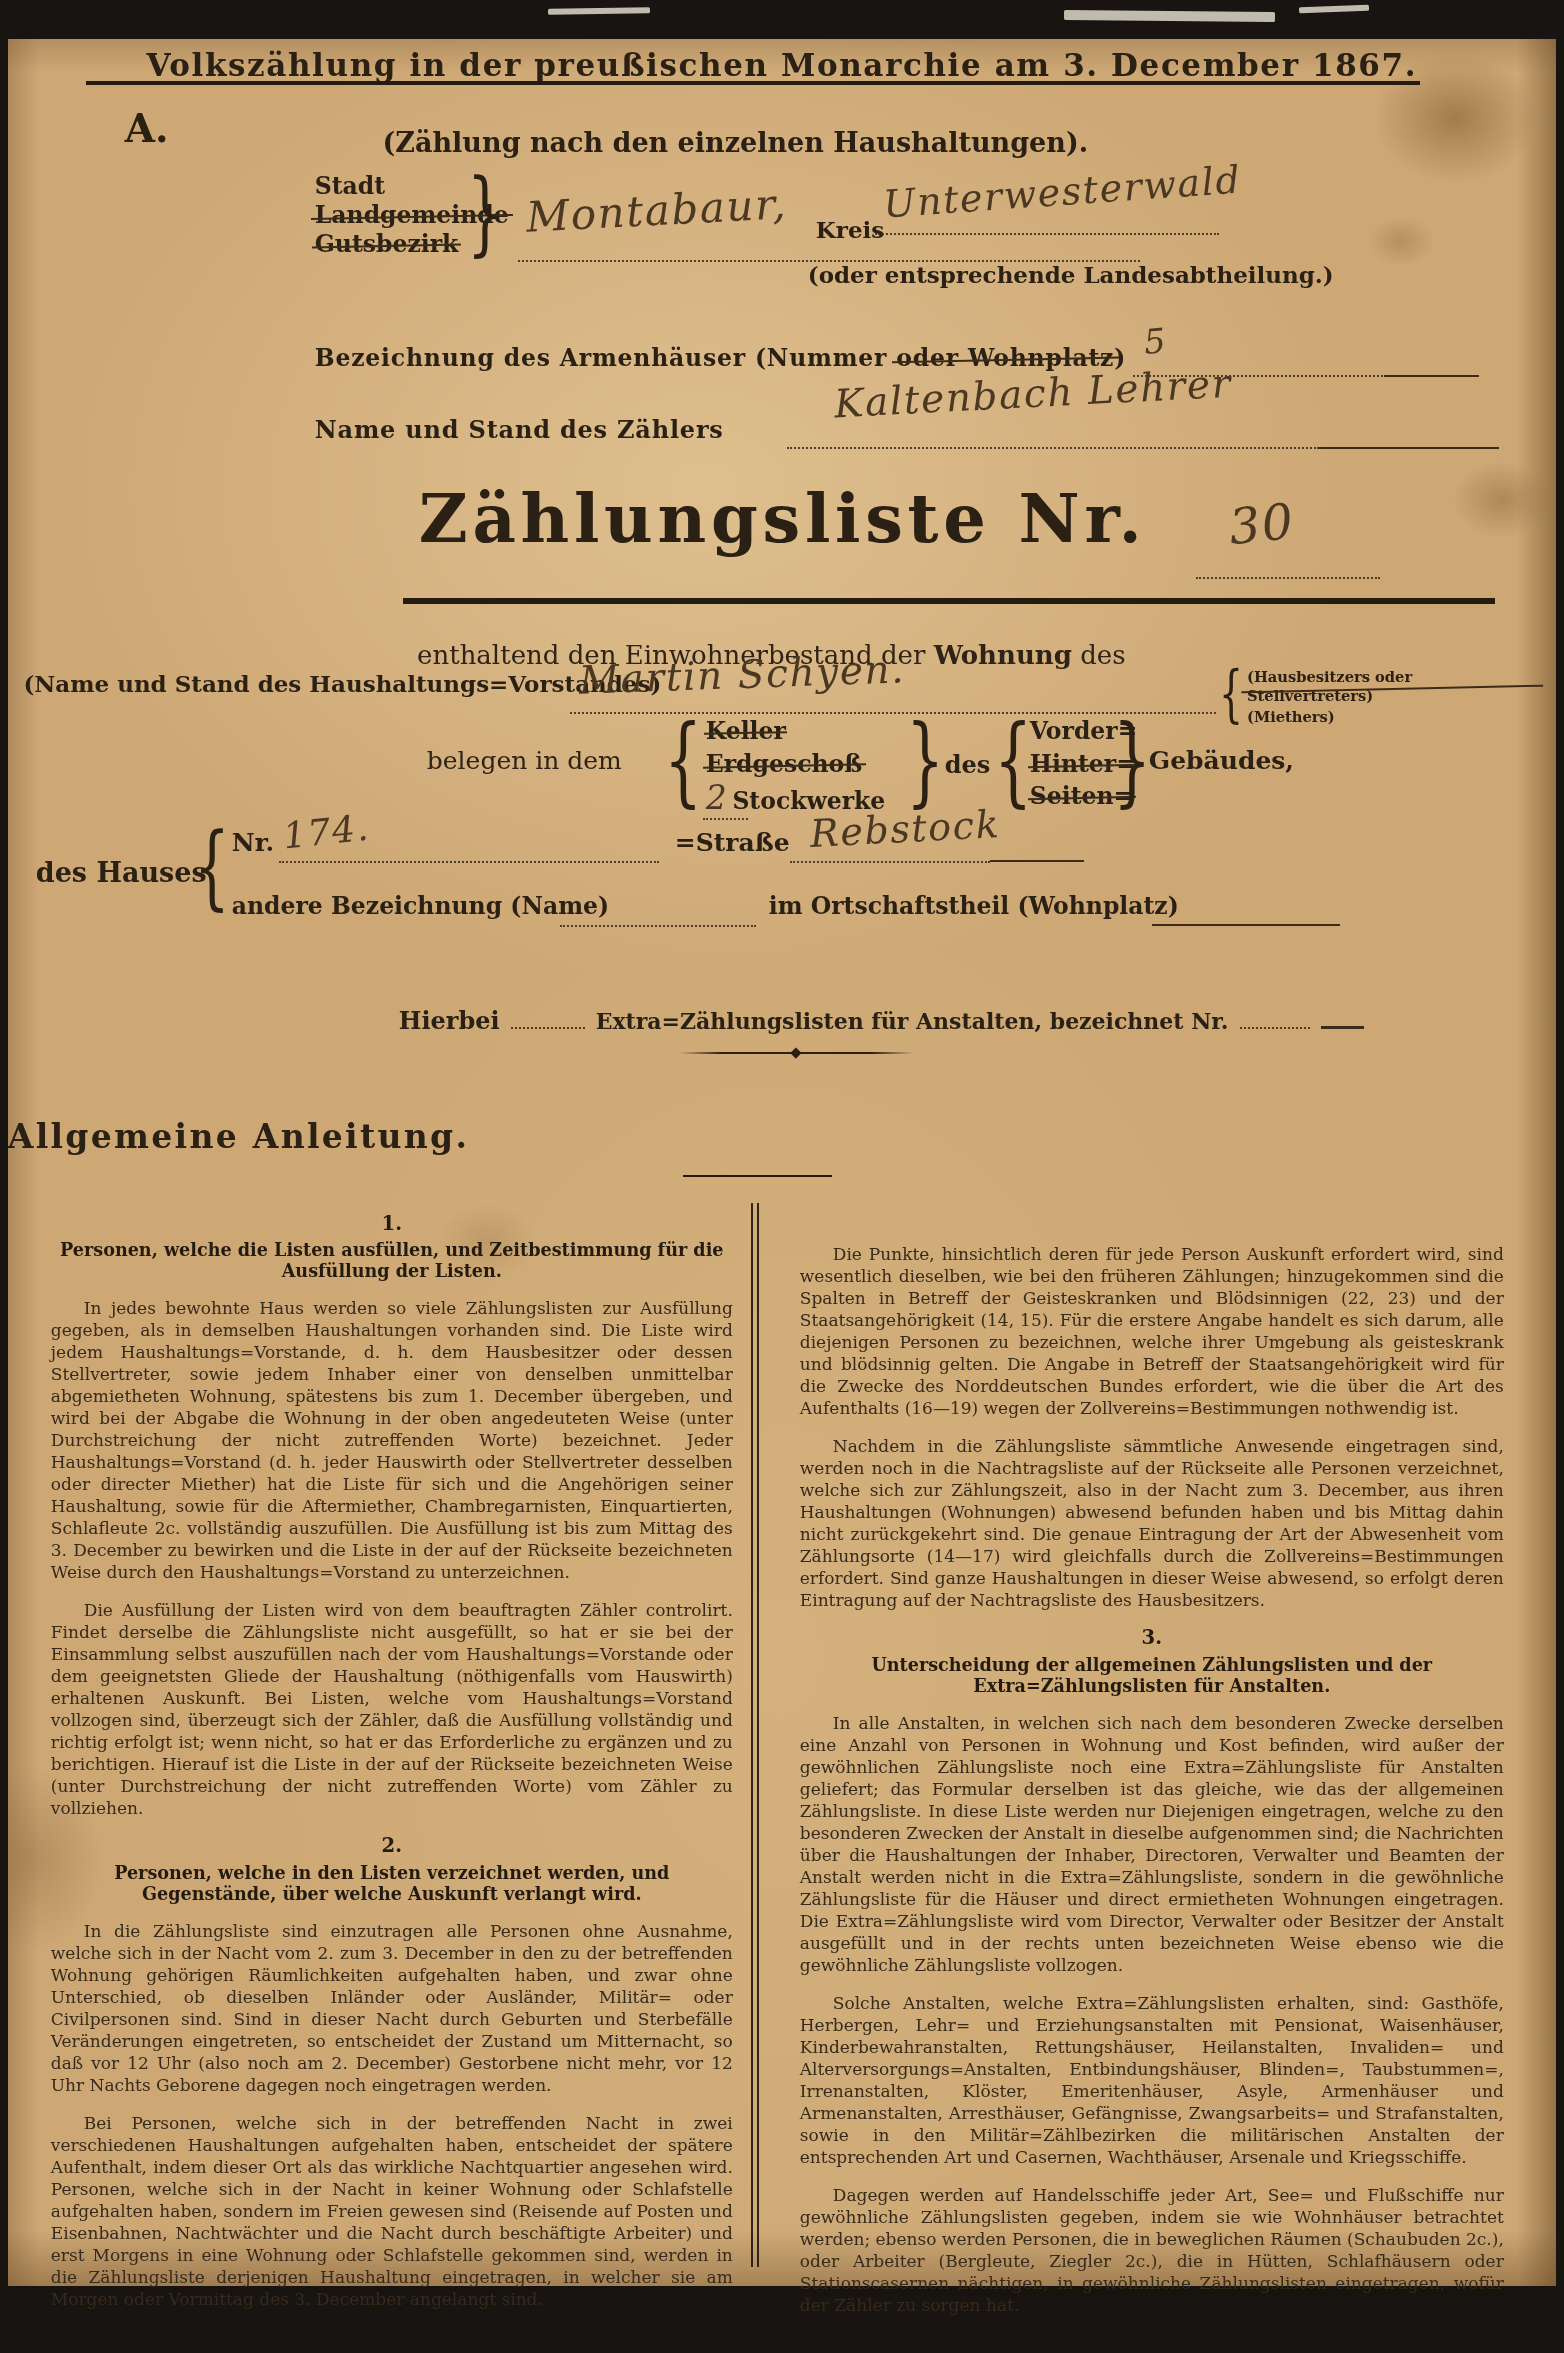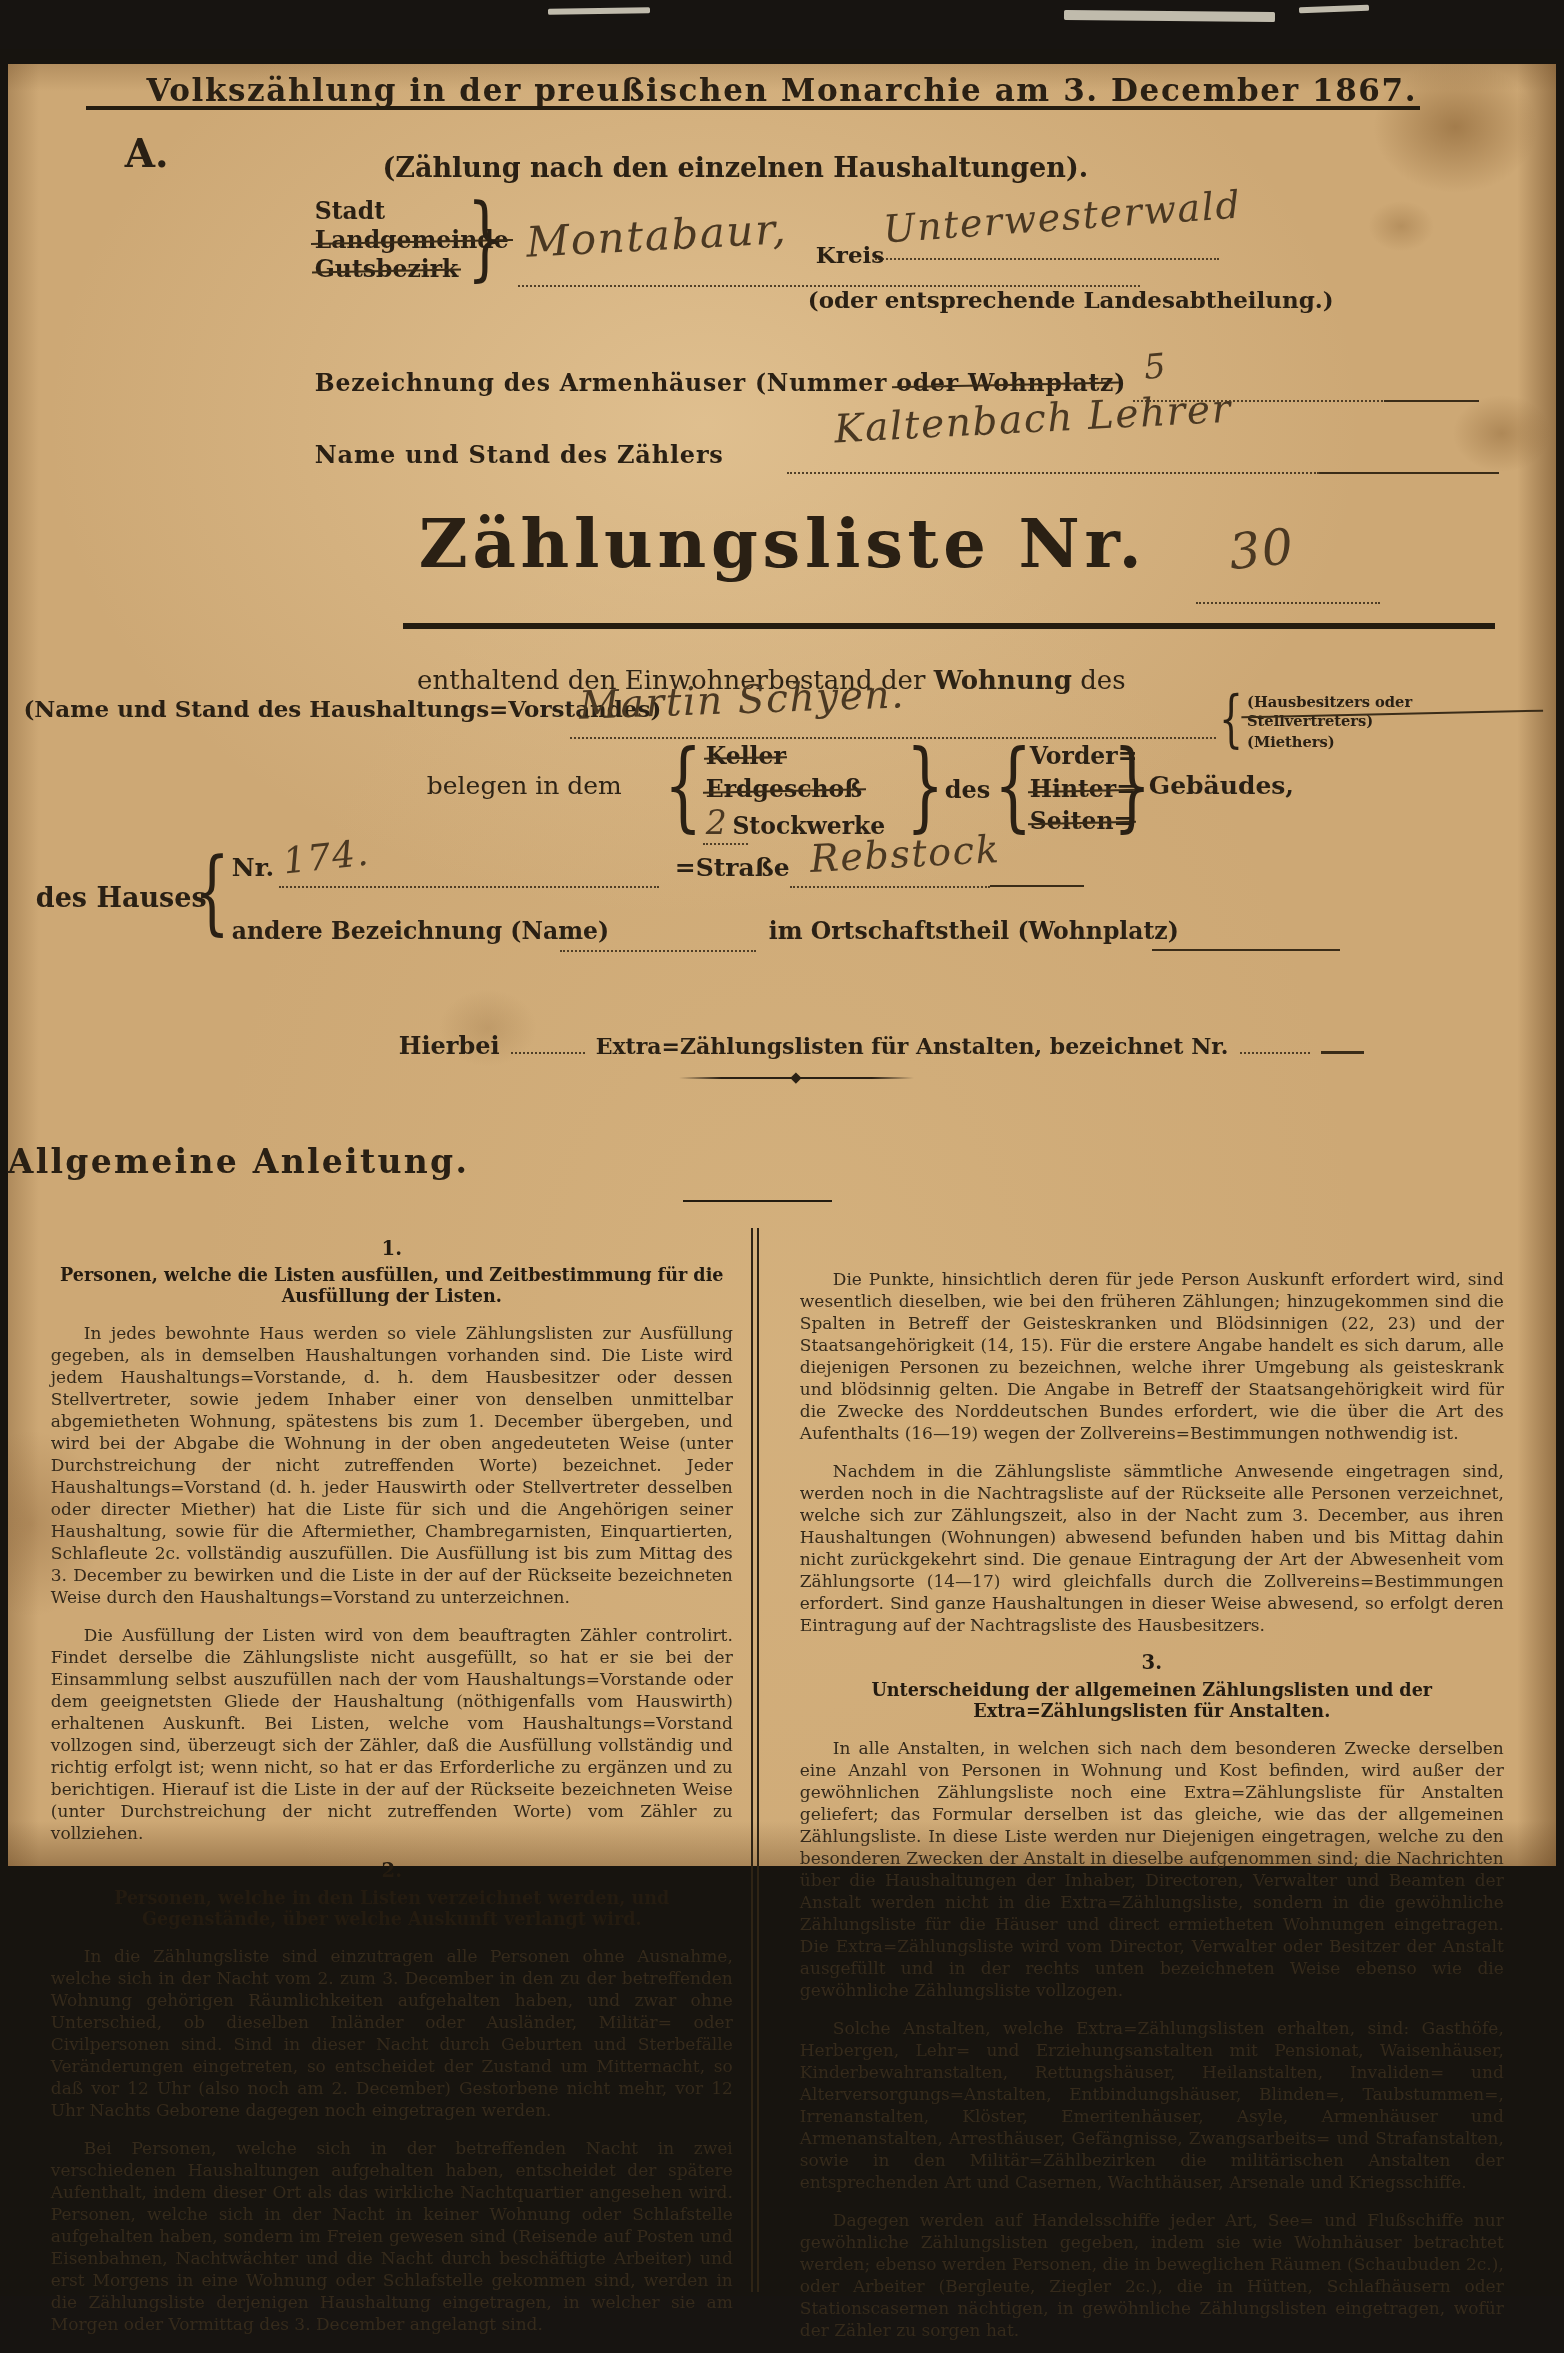--- a/index.html
+++ b/index.html
@@ -1,21 +1,21 @@
 <!DOCTYPE html>
 <html style="font-size:12.5px"><head>
 <meta charset="utf-8">
 <style>
   html,body{margin:0;padding:0;}
   body{width:1565px;height:2354px;background:#17140f;position:relative;overflow:hidden;
        font-family:"DejaVu Serif", serif;}
   .stage{position:absolute;inset:0;}
   .film-band{position:absolute;left:0;width:1565px;background:#171411;}
   .scratch{position:absolute;background:#ded8c8;opacity:.85;border-radius:1.6px;}
-  .paper{position:absolute;left:7.8px;top:64px;width:1548px;height:1802px;
+  .paper{position:absolute;left:7.8px;top:39px;width:1548px;height:2247px;
     background-color:#cda875;
     background-image:
       radial-gradient(939px 704px at 45% 20%, rgba(238,210,164,.55), transparent 70%),
       radial-gradient(782px 1174px at 50% 72%, rgba(224,192,140,.35), transparent 75%),
       radial-gradient(117px 94px at 93.5% 3.5%, rgba(128,88,42,.55), transparent 70%),
       radial-gradient(70px 55px at 96.5% 20.5%, rgba(128,88,42,.40), transparent 70%),
       radial-gradient(47px 36px at 90% 9%, rgba(128,88,42,.30), transparent 70%),
       radial-gradient(102px 133px at 1.5% 81%, rgba(118,78,38,.30), transparent 70%),
       radial-gradient(70px 55px at 31% 53.5%, rgba(130,92,48,.25), transparent 70%),
       linear-gradient(to left, rgba(104,70,34,.55), rgba(104,70,34,0) 2.5%),

